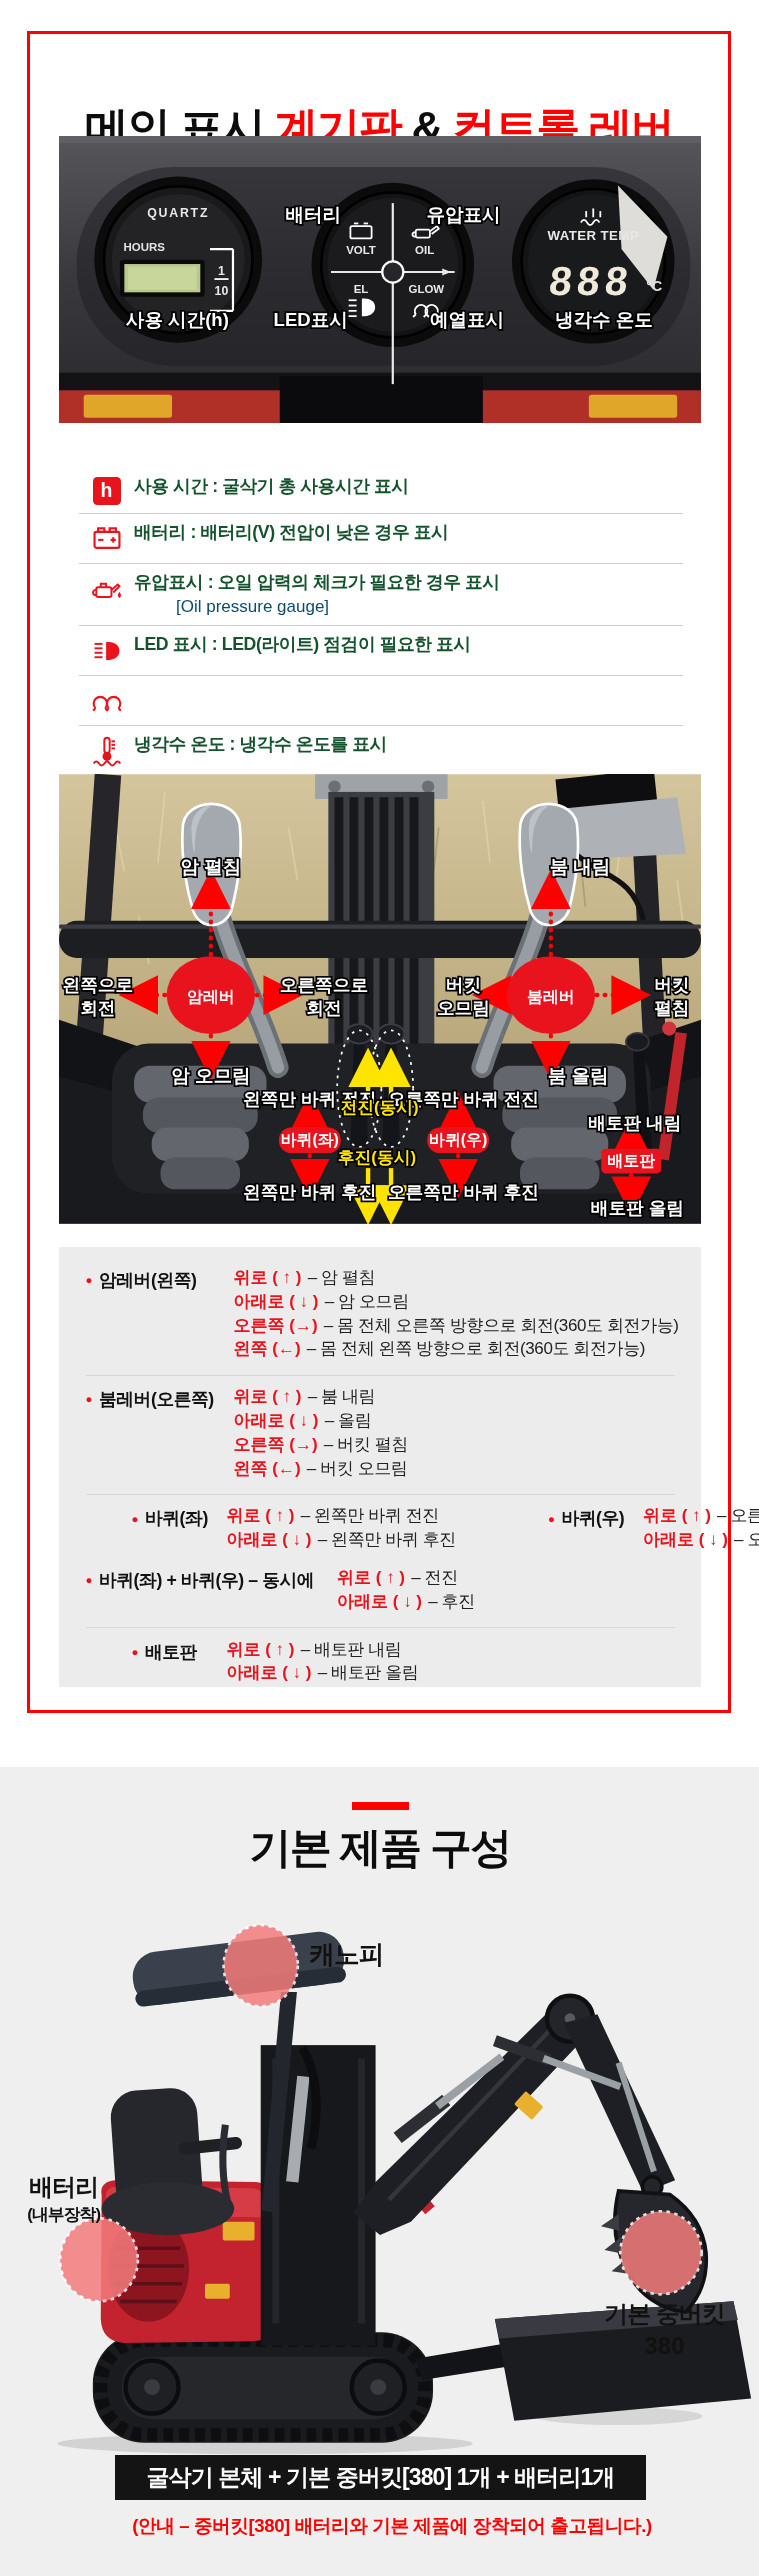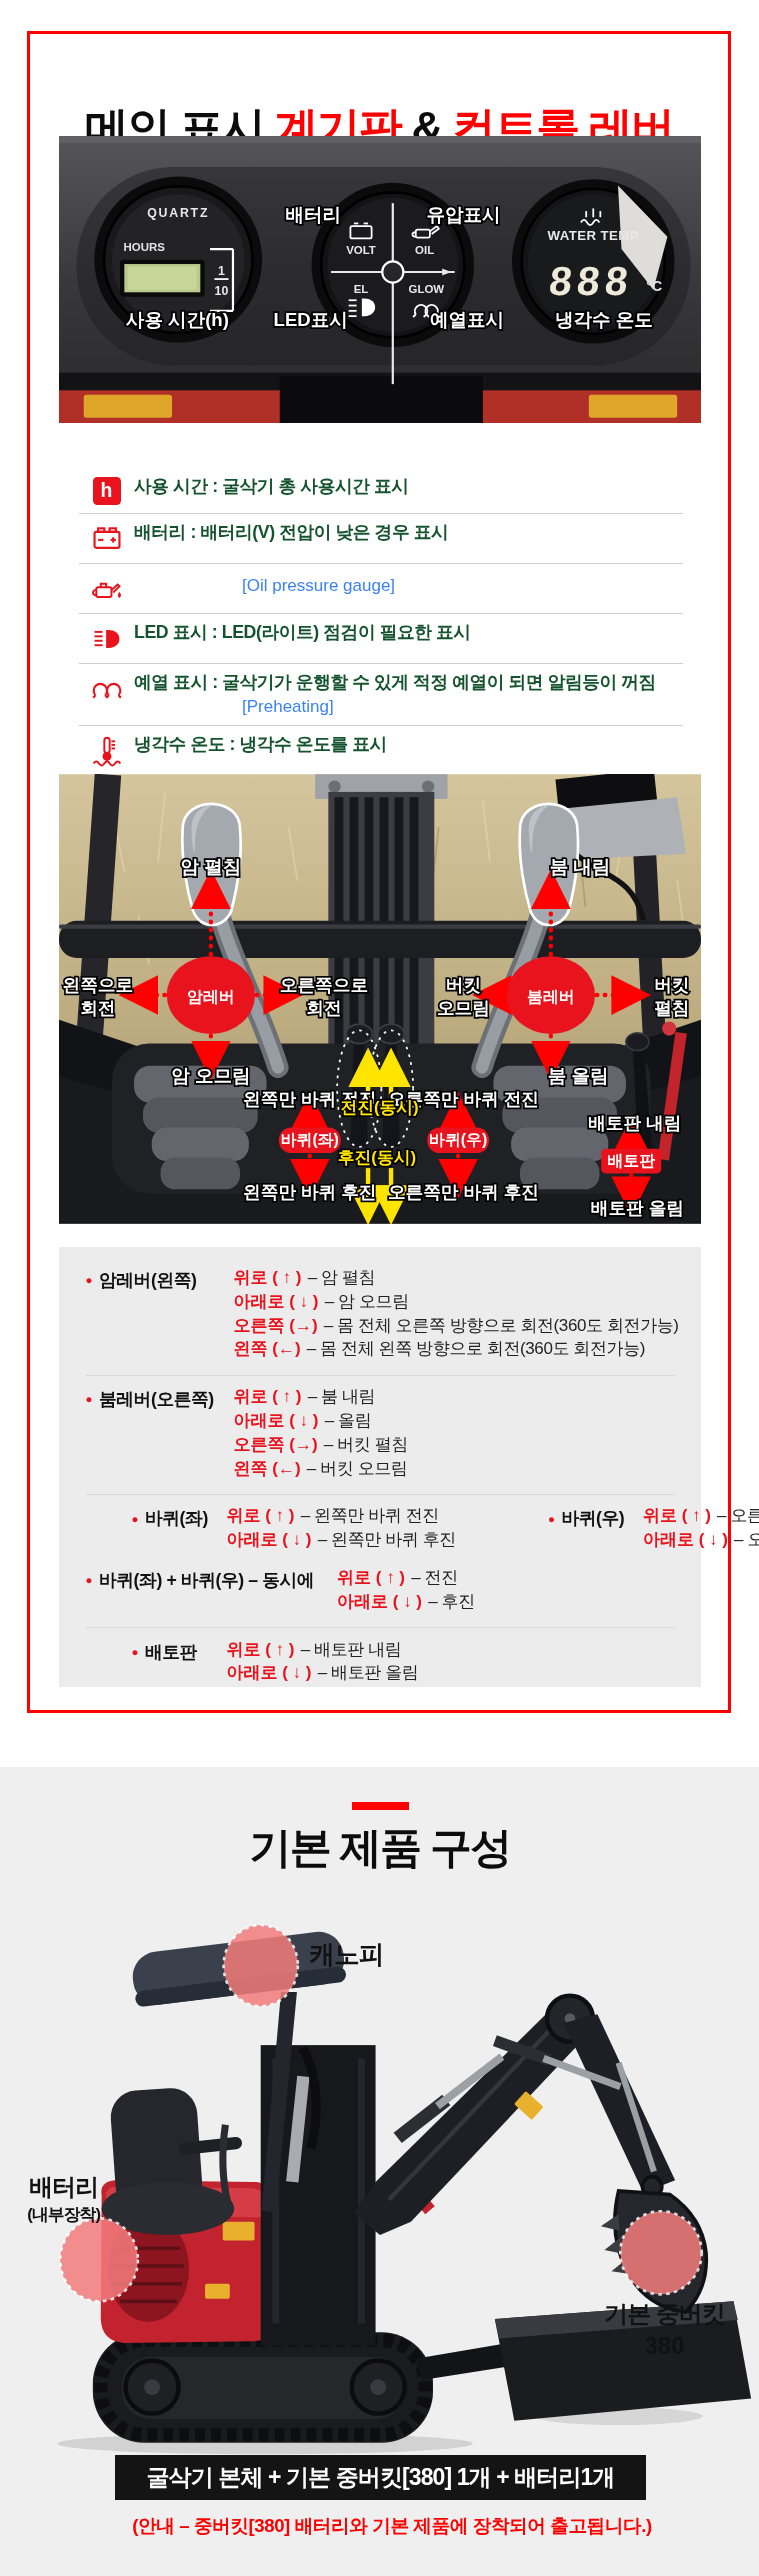--- a/index.html
+++ b/index.html
@@ -19,21 +19,21 @@
 
   
   .legend{position:absolute;left:49px;top:434px;width:604px;}
   .legend-item{display:flex;align-items:flex-start;padding:8px 0;border-bottom:0.9px solid #cfcfcf;}
   .legend-item:last-child{border-bottom:none;}
   .legend-icon{width:55px;flex:0 0 55px;display:flex;justify-content:center;align-items:center;padding-top:0.9px;}
   .hour-chip{width:28px;height:28px;background:#e8131d;border-radius:4.4px;color:#fff;
              font-size:19.4px;font-weight:700;text-align:center;line-height:27px;}
   .legend-texts{flex:1;}
   .legend-text{font-size:17.7px;font-weight:600;color:#14532d;line-height:21px;letter-spacing:-0.4px;}
-  .legend-sub{font-size:17px;font-weight:500;color:#3b82f6;line-height:21px;margin-left:108px;margin-top:3.5px;}
+  .legend-sub{font-size:17px;font-weight:500;color:#0c4a6e;line-height:21px;margin-left:42px;margin-top:3.5px;}
 
   
   .control-box{position:absolute;left:29px;top:1213px;width:642px;height:440px;background:#ececec;
                box-sizing:border-box;padding:21px 17.7px 0 26.5px;font-size:17px;}
   .ctl-row{display:flex;align-items:flex-start;}
   .ctl-label{font-weight:700;color:#111;font-size:17.7px;letter-spacing:-0.4px;white-space:nowrap;}
   .w160{width:148px;flex:0 0 148px;}
   .w95{width:95px;flex:0 0 95px;margin-left:46px;}
   .bullet{color:#e8131d;font-size:11.5px;margin-right:7px;vertical-align:1.8px;}
   .ctl-lines .line{margin-bottom:4.4px;line-height:19.4px;white-space:nowrap;}
@@ -203,20 +203,21 @@
       <div class="legend-icon">
         <svg width="34" height="32" viewBox="0 0 38 36" stroke="#e8131d" stroke-width="2.2" fill="none">
           <rect x="7" y="16" width="17" height="11" rx="2"></rect>
           <path d="M24,19 L31,13 L33,15 L26,22"></path>
           <path d="M12,16 L12,12 L18,12 L18,16"></path>
           <path d="M7,19 C2,19 2,25 7,25"></path>
           <path d="M33,21 q3.5,4.5 0,7 q-3.5,-2.5 0,-7" fill="#e8131d" stroke="none"></path>
         </svg>
       </div>
       <div class="legend-texts">
+        <div class="legend-text">유압표시 : 오일 압력의 체크가 필요한 경우 표시</div>
         <div class="legend-sub">[Oil pressure gauge]</div>
       </div>
     </div>
     <div class="legend-item">
       <div class="legend-icon">
         <svg width="32" height="32" viewBox="0 0 36 36">
           <path d="M20,8 C28,8 32,13 32,18 C32,23 28,28 20,28 L17,28 L17,8 Z" fill="#e8131d"></path>
           <g stroke="#e8131d" stroke-width="2.2">
             <line x1="4" y1="10" x2="13" y2="10"></line>
               <line x1="4" y1="15" x2="13" y2="15"></line>
@@ -228,24 +229,20 @@
       <div class="legend-texts">
           <div class="legend-text">LED 표시 :  LED(라이트) 점검이 필요한 표시</div>
         </div>
     </div>
     <div class="legend-item">
       <div class="legend-icon">
         <svg width="34" height="32" viewBox="0 0 38 36" stroke="#e8131d" stroke-width="2.4" fill="none">
           <path d="M6,26 A7.5,7.5 0 1 1 17,26 M6,26 L3.5,29 M17,26 L19.5,29"></path>
           <path d="M21,26 A7.5,7.5 0 1 1 32,26 M21,26 L18.5,29 M32,26 L34.5,29"></path>
         </svg>
-      </div>
-      <div class="legend-texts">
-        <div class="legend-text">예열 표시 : 굴삭기가 운행할 수 있게 적정 예열이 되면 알림등이 꺼짐</div>
-        <div class="legend-sub">[Preheating]</div>
       </div>
     </div>
     <div class="legend-item">
       <div class="legend-icon">
         <svg width="32" height="34" viewBox="0 0 36 38" stroke="#e8131d" stroke-width="2.2" fill="none">
           <rect x="15" y="3" width="6" height="17" rx="3"></rect>
           <circle cx="18" cy="24" r="5" fill="#e8131d" stroke="none"></circle>
           <line x1="23" y1="7" x2="27" y2="7"></line>
             <line x1="23" y1="11" x2="27" y2="11"></line>
             <line x1="23" y1="15" x2="27" y2="15"></line>

